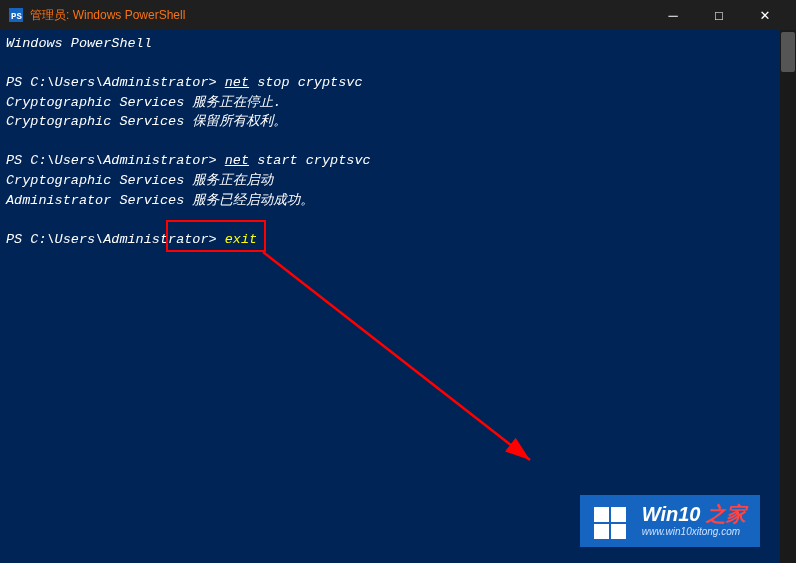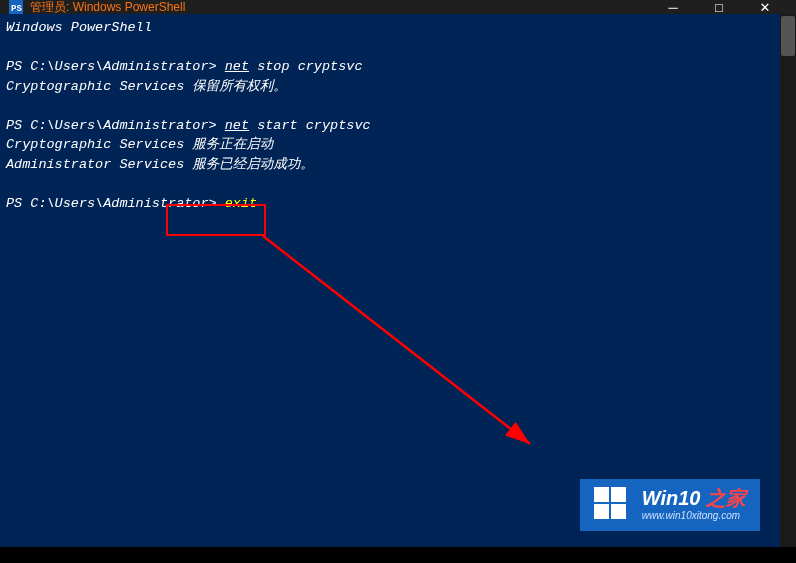--- a/index.html
+++ b/index.html
@@ -9,21 +9,21 @@
       overflow: hidden;
       font-family: 'Consolas', 'Courier New', monospace;
       background: #000;
     }
 
     
     .title-bar {
       display: flex;
       align-items: center;
       background: #1f1f1f;
-      height: 14px;
+      height: 30px;
       padding: 0 8px;
       user-select: none;
     }
     .title-bar-icon {
       width: 16px;
       height: 16px;
       margin-right: 6px;
       display: flex;
       align-items: center;
       justify-content: center;
@@ -117,21 +117,21 @@
 
     
     .watermark {
       position: absolute;
       right: 20px;
       bottom: 16px;
       background: #1565c0;
       color: #fff;
       padding: 8px 14px;
       display: flex;
-      align-items: flex-start;
+      align-items: flex-end;
       gap: 16px;
       font-family: 'Microsoft YaHei', 'SimHei', Arial, sans-serif;
     }
     .win-logo {
       width: 32px;
       height: 32px;
       display: grid;
       grid-template-columns: 1fr 1fr;
       grid-template-rows: 1fr 1fr;
       gap: 2px;
@@ -171,20 +171,21 @@
     <button class="title-btn close">✕</button>
   </div>
 </div>
 
 <div class="ps-window">
   <div class="ps-content">
 
     <span class="line white">Windows PowerShell</span>
     <span class="line">&nbsp;</span>
     <span class="line white">PS C:\Users\Administrator&gt; <span class="underline">net</span> stop cryptsvc</span>
+    <span class="line white">Cryptographic Services 服务正在停止.</span>
     <span class="line white">Cryptographic Services 保留所有权利。</span>
     <span class="line">&nbsp;</span>
     <span class="line white">PS C:\Users\Administrator&gt; <span class="underline">net</span> start cryptsvc</span>
     <span class="line white">Cryptographic Services 服务正在启动</span>
     <span class="line white">Administrator Services 服务已经启动成功。</span>
     <span class="line">&nbsp;</span>
     <span class="line white">PS C:\Users\Administrator&gt; <span class="yellow">exit</span></span>
 
     <div class="annotation-box"></div>
 

